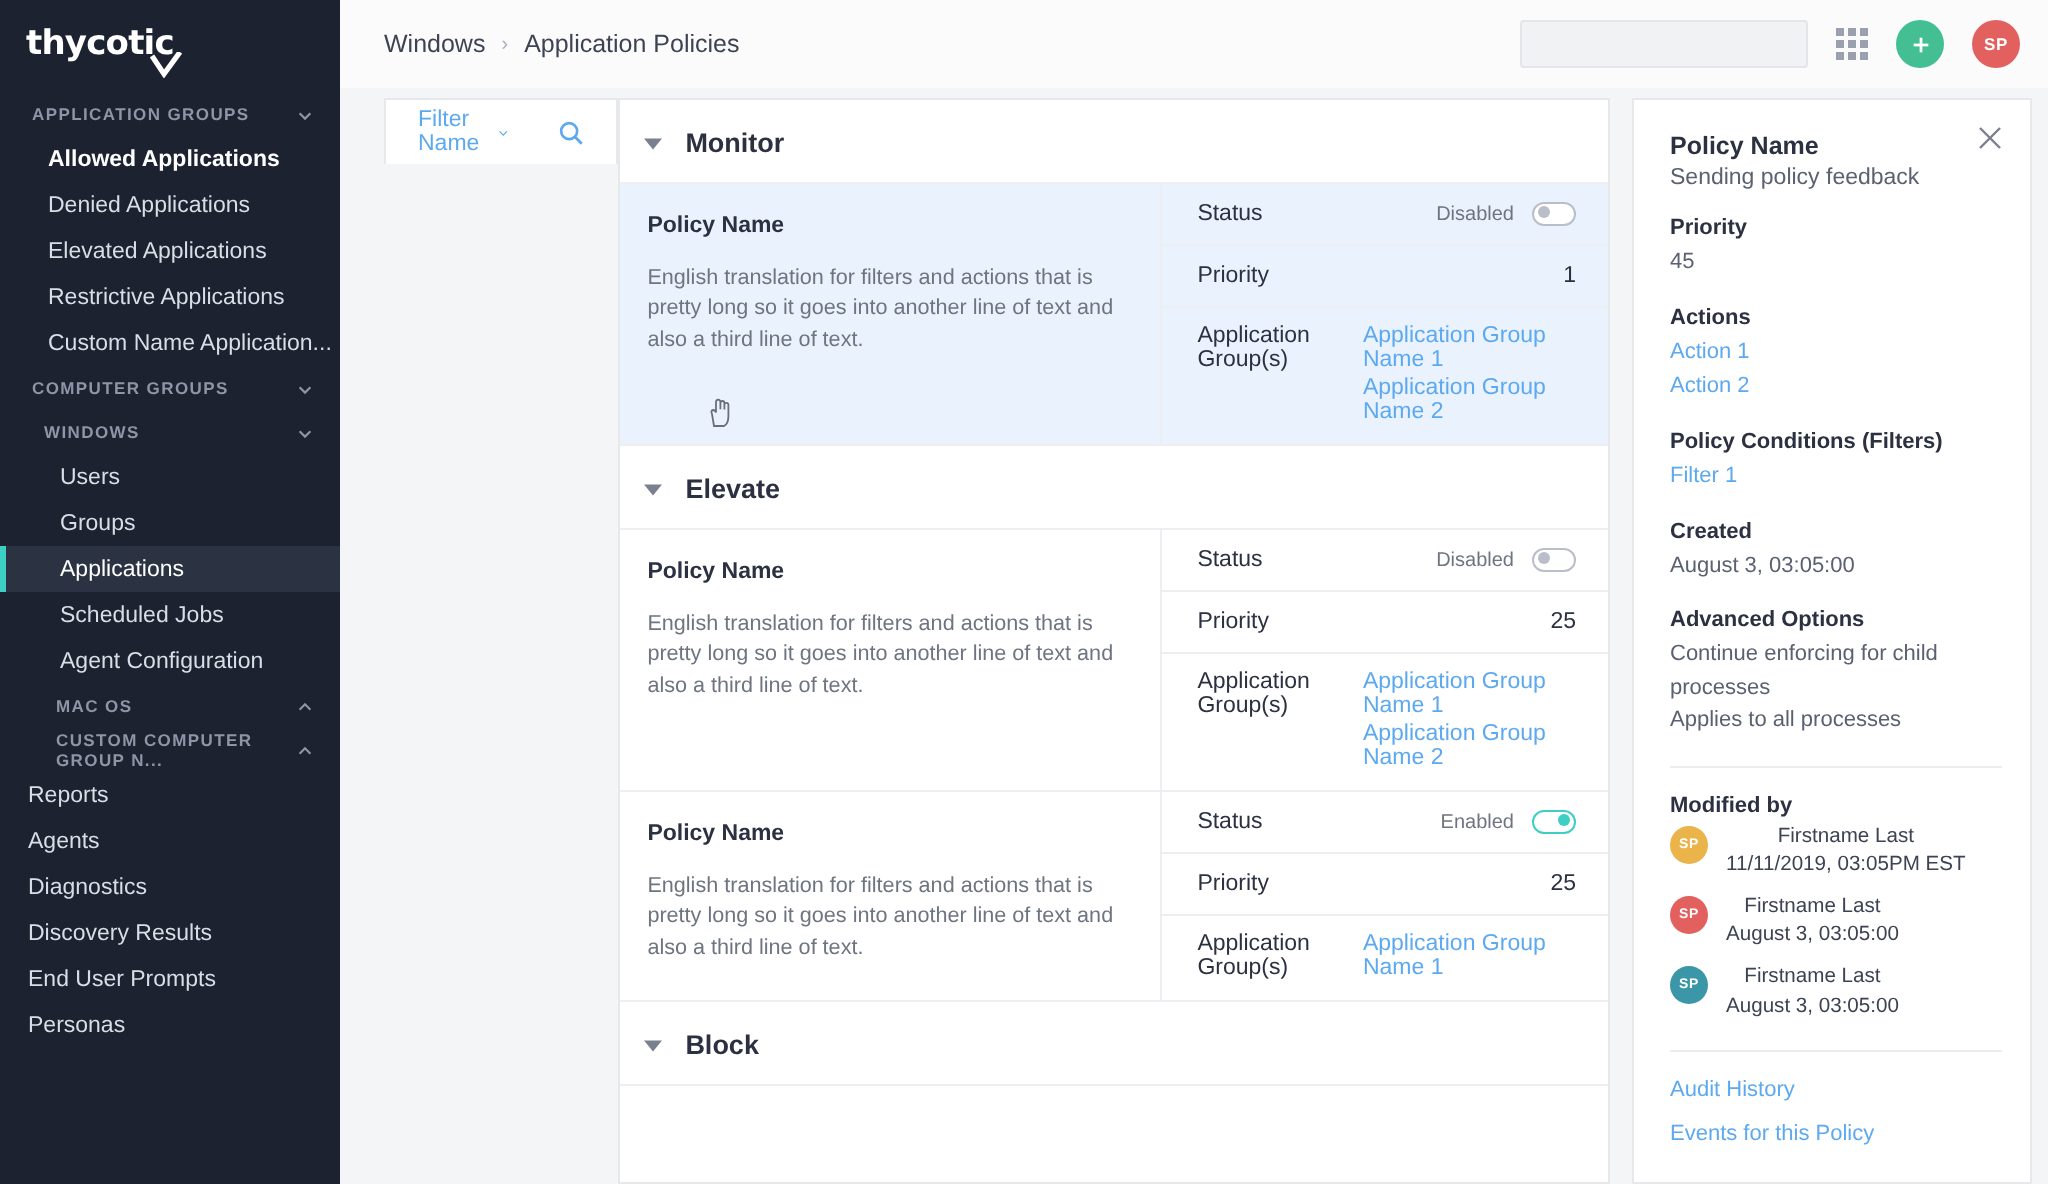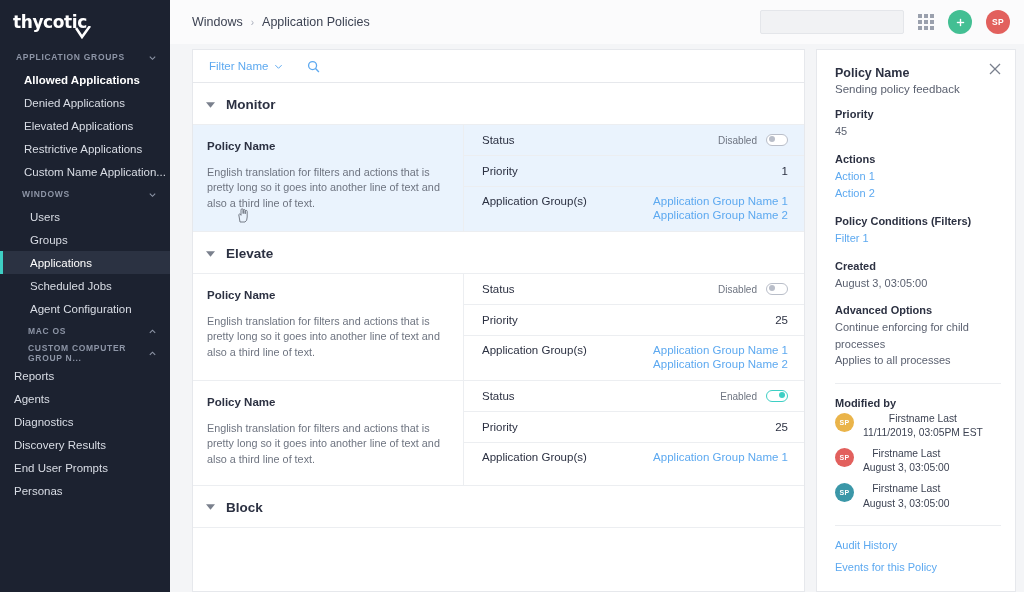--- a/index.html
+++ b/index.html
@@ -142,21 +142,21 @@
     display: flex;
     padding: 5px 10px 0 14px;
     gap: 11px;
     overflow: hidden;
   }
 
   
   .list-col {
     width: 621px;
     flex: 0 0 621px;
-    display: flex; flex-direction: column;
+    display: flex; flex-direction: row;
     overflow: hidden;
     padding-left: 8px;
   }
   .filter-bar {
     background: #ffffff;
     border: 1px solid #e6e8ec;
     border-bottom: 0;
     height: 33px;
     display: flex; align-items: center;
     padding: 0 16px;
@@ -310,20 +310,28 @@
       <div class="nav-item">
           <span>Elevated Applications</span>
         </div>
       <div class="nav-item">
           <span>Restrictive Applications</span>
         </div>
       <div class="nav-item">
           <span>Custom Name Application...</span>
         </div>
 
+      <div class="nav-group">
+        <span>COMPUTER GROUPS</span>
+        <span class="chev">
+          <svg viewBox="0 0 10 10" width="9" height="9">
+              <path d="M2 4 L5 7 L8 4" fill="none" stroke="#8d95a6" stroke-width="1.2"></path>
+            </svg>
+        </span>
+      </div>
 
       <div class="nav-group indent">
         <span>WINDOWS</span>
         <span class="chev">
           <svg viewBox="0 0 10 10" width="9" height="9">
               <path d="M2 4 L5 7 L8 4" fill="none" stroke="#8d95a6" stroke-width="1.2"></path>
             </svg>
         </span>
       </div>
       <div class="nav-item lvl2">

